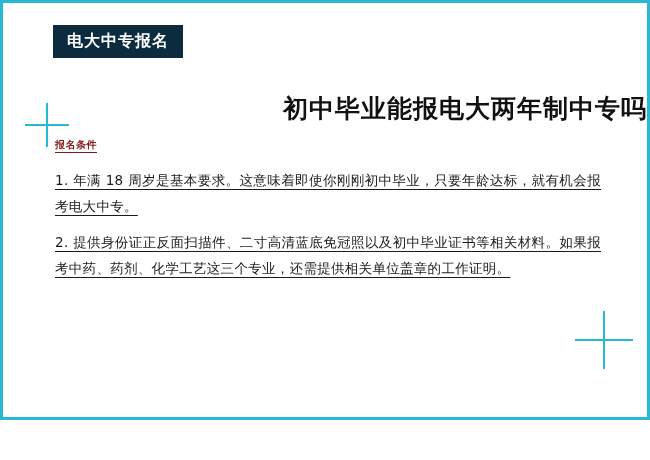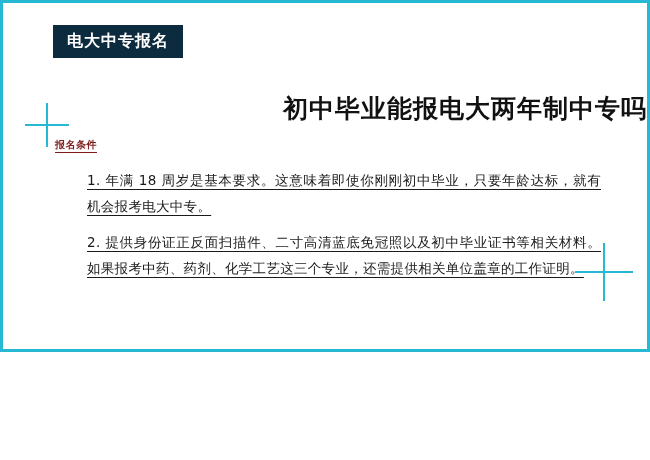--- a/index.html
+++ b/index.html
@@ -9,21 +9,21 @@
   body {
     width: 650px;
     height: 460px;
     background: #ffffff;
     font-family: "DejaVu Sans", sans-serif;
     overflow: hidden;
   }
   .page {
     position: relative;
     width: 650px;
-    height: 352px;
+    height: 420px;
     box-sizing: border-box;
     border: 3px solid #27b9d4;
     background: #ffffff;
     overflow: hidden;
   }
   
   .cross {
     position: absolute;
     pointer-events: none;
   }
@@ -92,21 +92,21 @@
     font-size: 13.5px;
     line-height: 26px;
     color: #1a1a1a;
     text-align: justify;
     margin: 0 0 14px 0;
     text-decoration: underline;
     text-decoration-color: #1a1a1a;
     text-underline-offset: 4px;
     letter-spacing: 0.3px;
   }
-  .para.tight { margin-bottom: 10px; margin-left: 32px; }
+  .para.tight { margin-bottom: 10px; }
 
   .subhead {
     font-size: 10px;
     line-height: 24px;
     font-weight: 700;
     color: #7f1d1d;
     margin: 0 0 10px 0;
     text-decoration: underline;
     text-underline-offset: 4px;
     letter-spacing: 0.5px;

